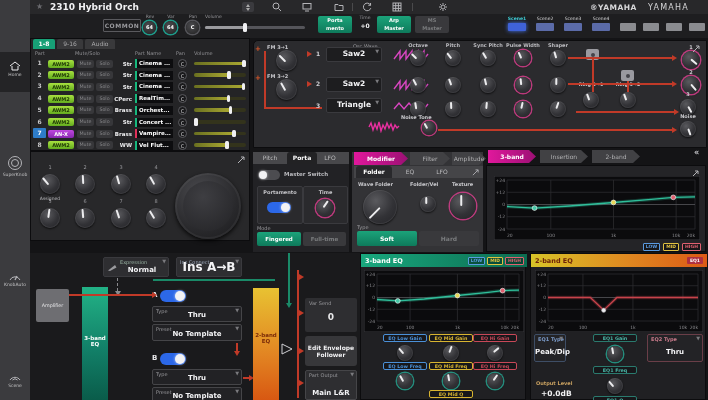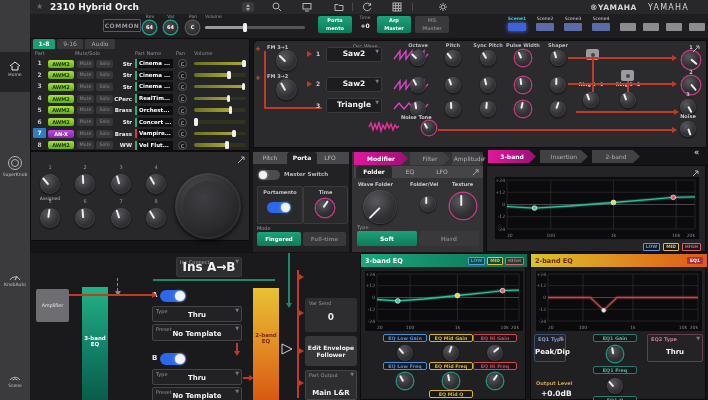--- a/index.html
+++ b/index.html
@@ -377,20 +377,28 @@
       <i class="abs" style="left:8px;top:8px;width:50px;height:50px;border-radius:50%;background:radial-gradient(circle at 40% 32%,#3e3e42,#232326);"></i>
     </div>
     <svg class="icon abs" style="left:206px;top:4px;" width="8" height="8" viewBox="0 0 8 8">
         <path d="M1,7 L7,1 M4,1 H7 V4"></path>
       </svg>
   </div>
 
 
   <div class="abs" style="left:30px;top:253px;width:330px;height:147px;background:#1a1a1c;">
 
+    <div class="dd" style="left:73px;top:4px;width:66px;height:20px;background:#2e2e31;">
+      <svg class="icon abs" style="left:3px;top:5px;" width="11" height="9" viewBox="0 0 11 9">
+          <path d="M1,7.5 L8,2 L9.5,4.5 L3,8 Z" fill="#9a9a9e" stroke="none"></path>
+        </svg>
+      <span class="lbl" style="left:16px;color:#96b0a0;">Expression</span>
+      <span class="car">▼</span>
+      <span class="val" style="font-size:7px;left:12px;">Normal</span>
+    </div>
 
     <div class="dd" style="left:146px;top:4px;width:66px;height:20px;background:#2e2e31;">
       <span class="lbl" style="color:#9aa6b8;">Ins Connect</span>
       <span class="car">▼</span>
       <span class="val" style="font-size:12px;">Ins A→B</span>
     </div>
     <span class="tl" style="left:123px;top:26px;width:122px;height:1.5px;"></span>
 
     <span class="abs" style="left:87px;top:25px;height:13px;border-left:1px dashed #8a8a8e;"></span>
     <i class="arr-d gray" style="left:84.5px;top:38px;"></i>

